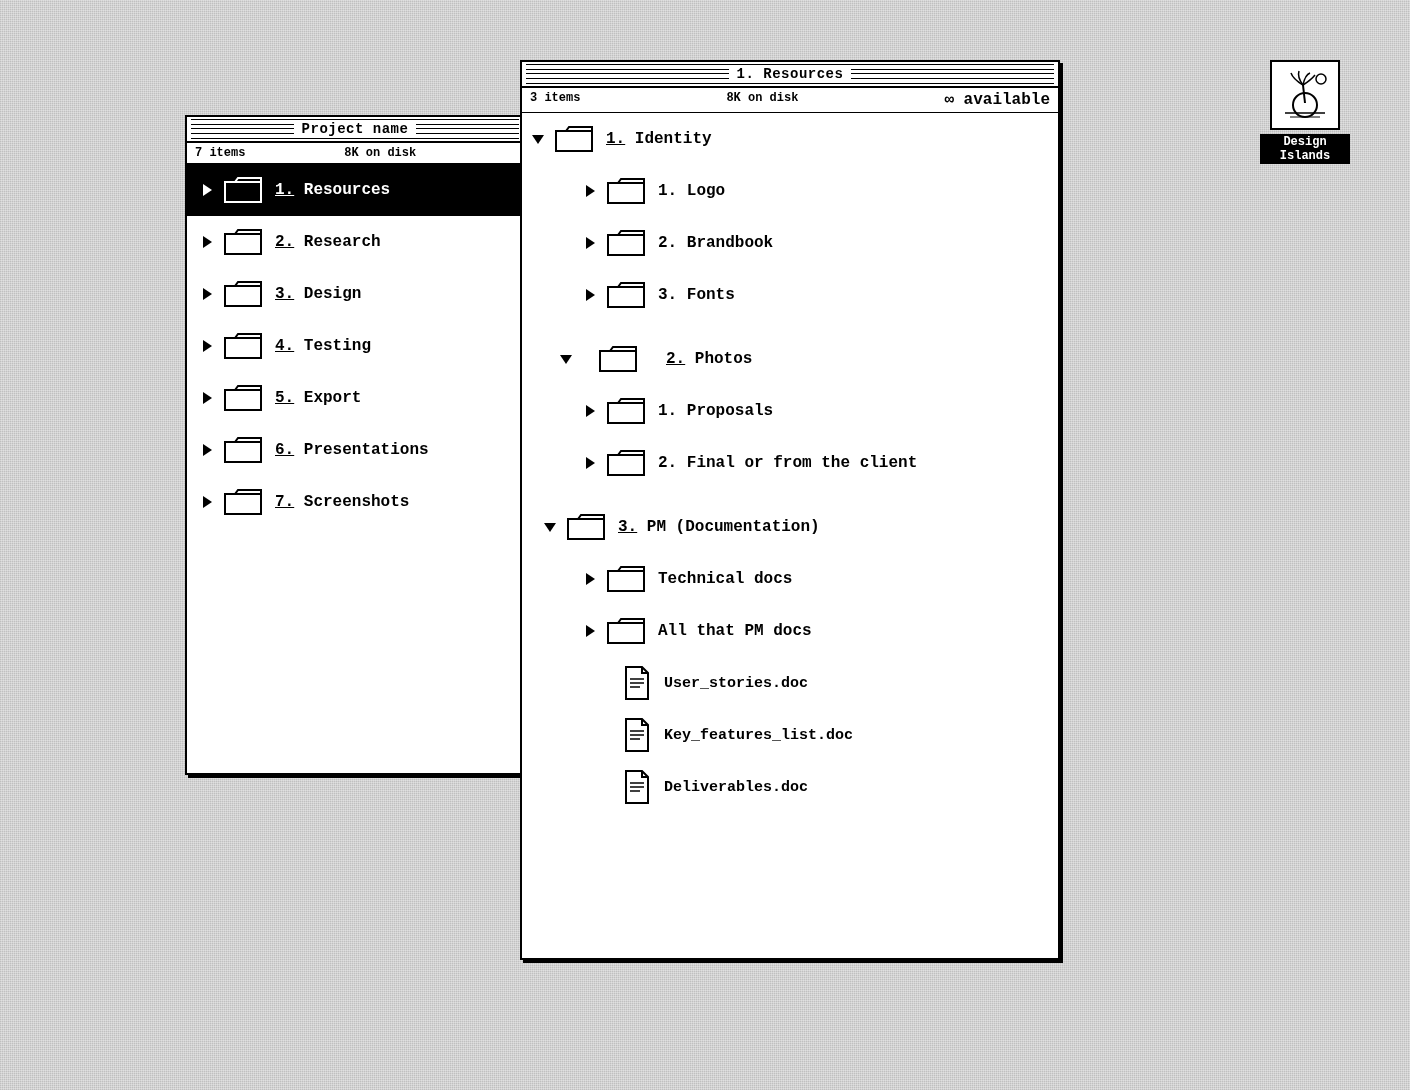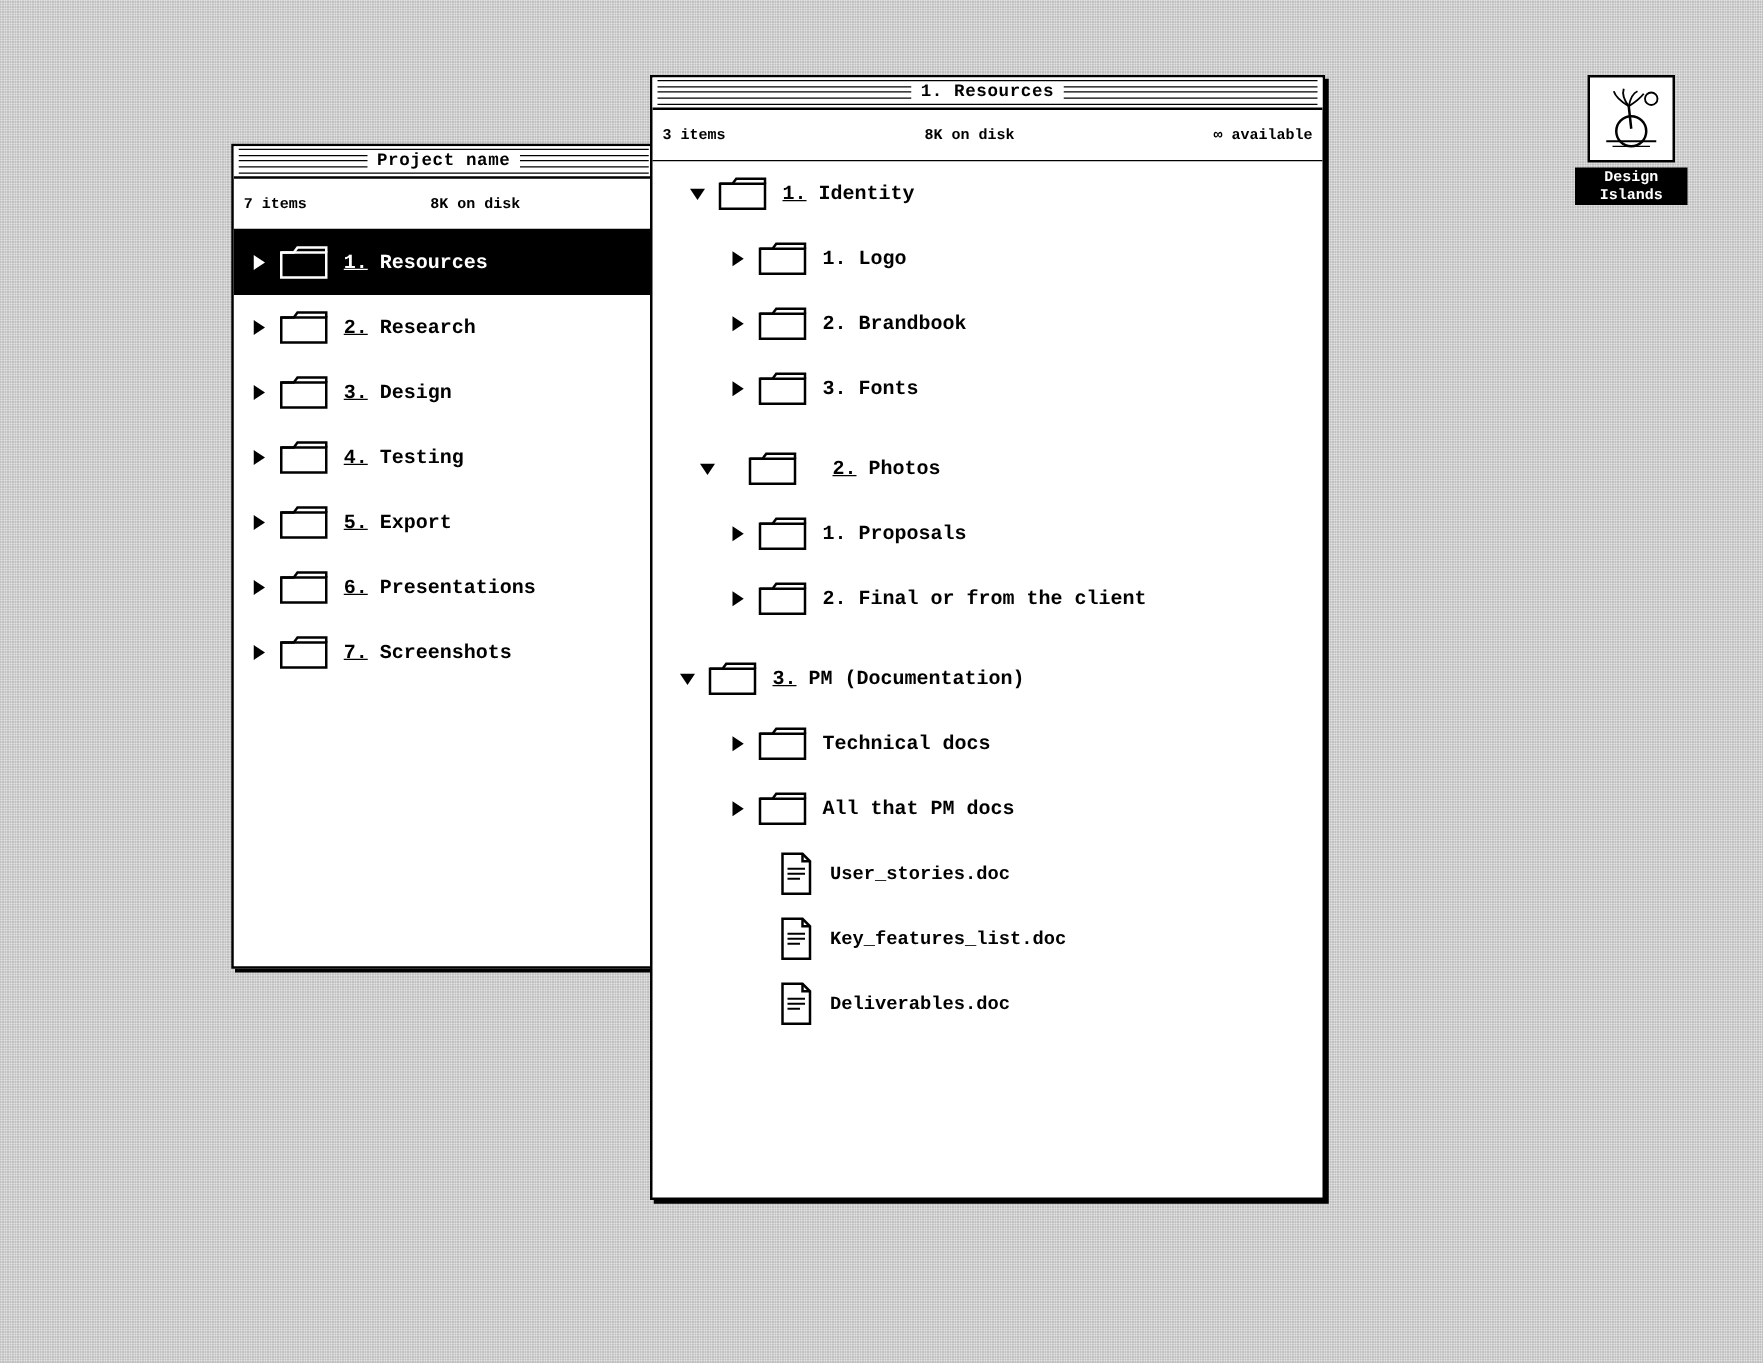--- a/index.html
+++ b/index.html
@@ -101,39 +101,39 @@
       font-size: 14px;
       font-weight: bold;
       position: relative;
       z-index: 1;
       letter-spacing: 0.5px;
     }
 
     .window-statusbar {
       display: flex;
       border-bottom: 1px solid #000;
-      padding: 13px 8px;
+      padding: 3px 8px;
       font-size: 12px;
       gap: 0;
     }
 
     .status-items {
       font-size: 12px;
       font-weight: bold;
     }
 
     .status-disk {
       font-size: 12px;
       font-weight: bold;
       text-align: center;
       flex: 1;
     }
 
     .status-available {
-      font-size: 12px;
+      font-size: 16px;
       font-weight: bold;
       text-align: right;
     }
 
     .window-content {
       overflow-y: auto;
       overflow-x: hidden;
     }
 
     
@@ -397,21 +397,21 @@
     </div>
     <span class="window-title-text">1. Resources</span>
   </div>
   <div class="window-statusbar">
     <span class="status-items">3 items</span>
     <span class="status-disk">8K on disk</span>
     <span class="status-available">∞ available</span>
   </div>
   <div class="window-content" style="height: calc(100% - 60px); overflow-y: auto;">
 
-    <div class="folder-item" style="padding-left: 28px;">
+    <div class="folder-item" style="padding-left: 8px;">
       <div class="arrow-btn">
         <div class="arrow-down"></div>
       </div>
       <div class="folder-icon">
         <svg viewBox="0 0 40 32" fill="none" xmlns="http://www.w3.org/2000/svg">
           <path d="M2 8 L2 28 L38 28 L38 8 Z" stroke="#000" stroke-width="2" fill="none"></path>
           <path d="M2 8 L12 8 L15 4 L38 4 L38 8" stroke="#000" stroke-width="2" fill="none"></path>
         </svg>
       </div>
       <span class="folder-label"><span>1.</span> Identity</span>

